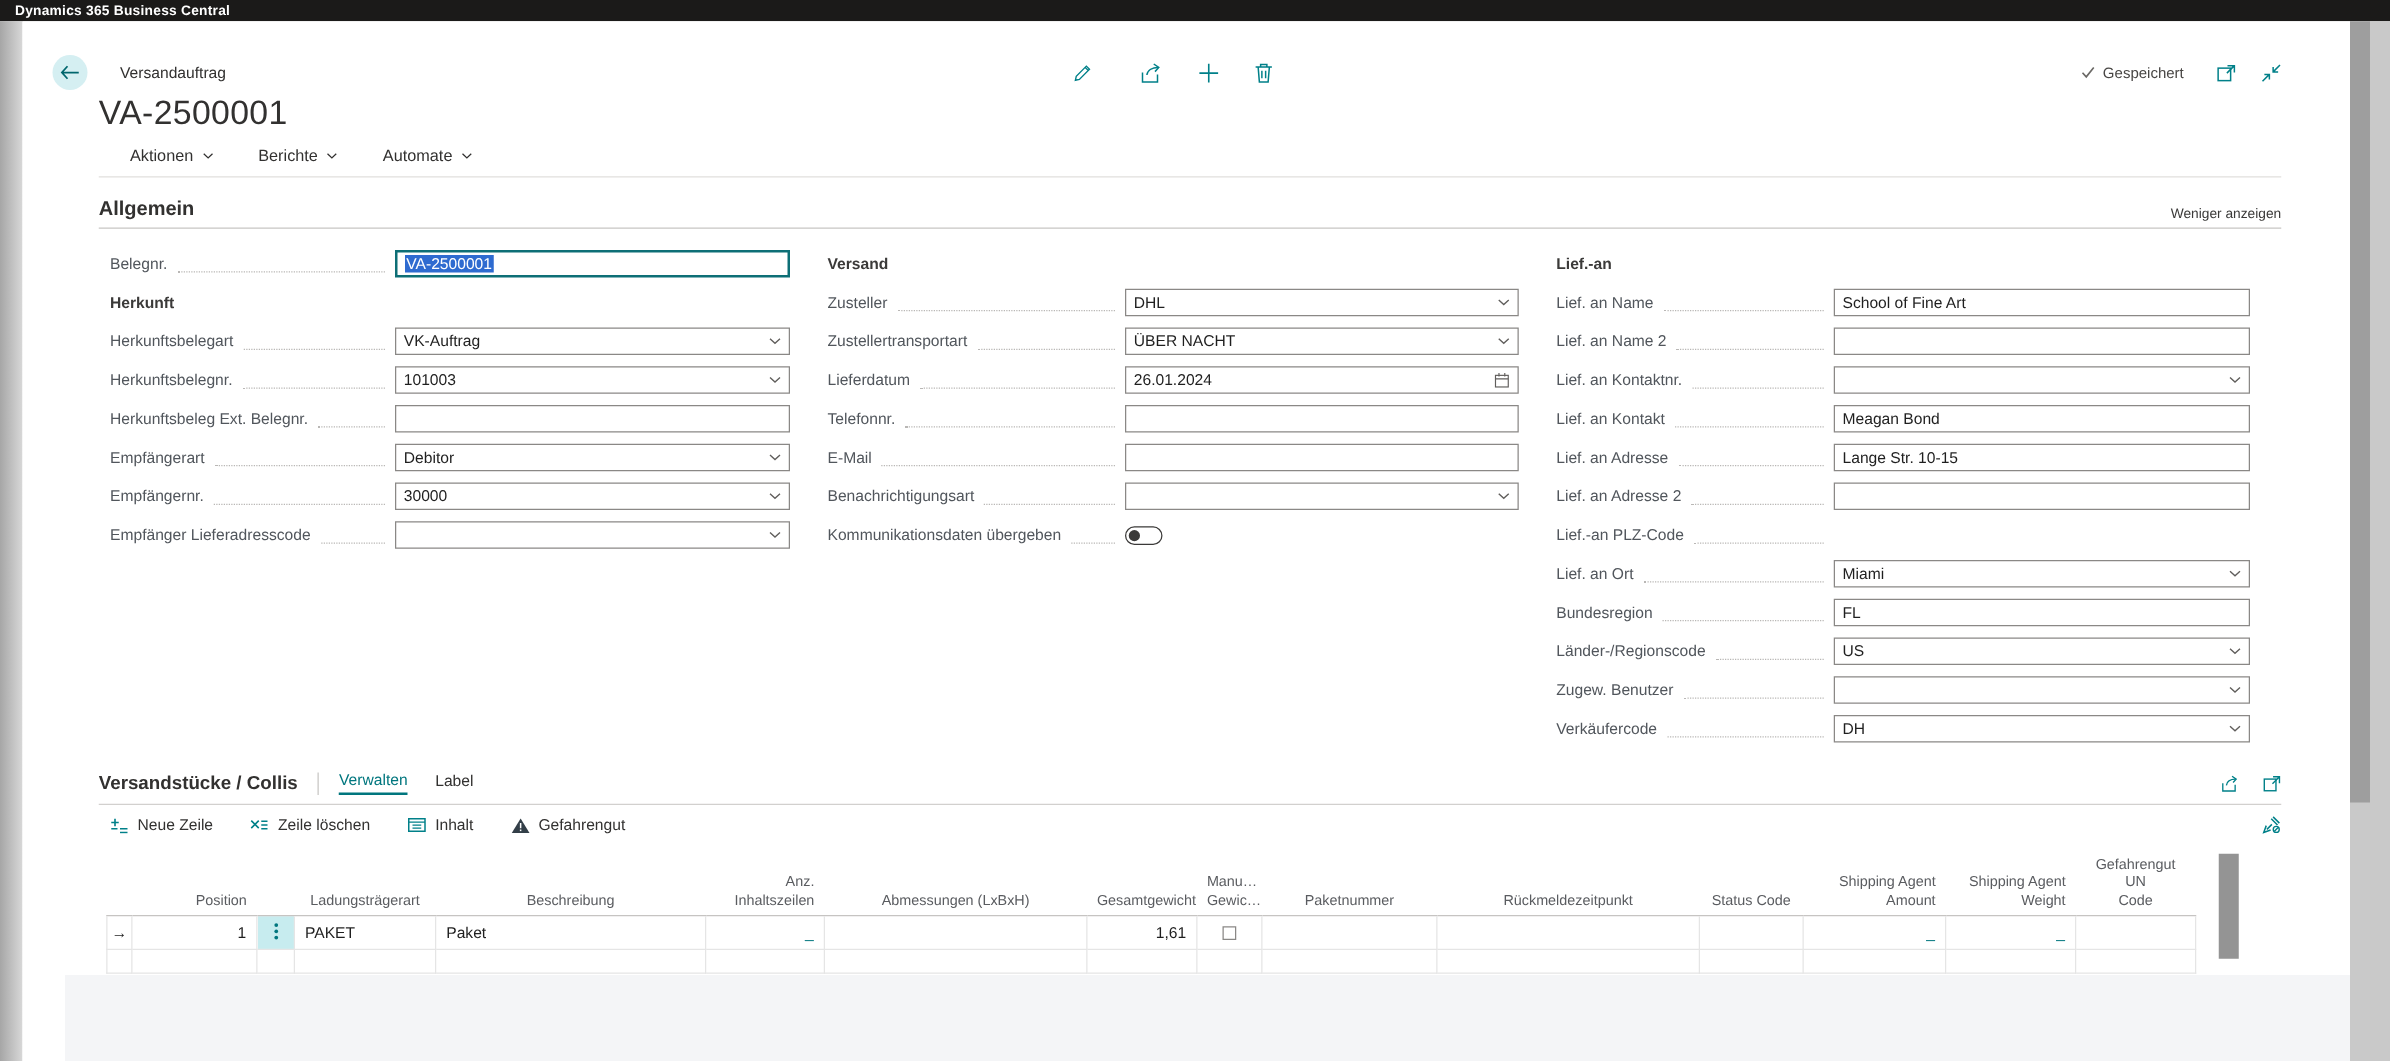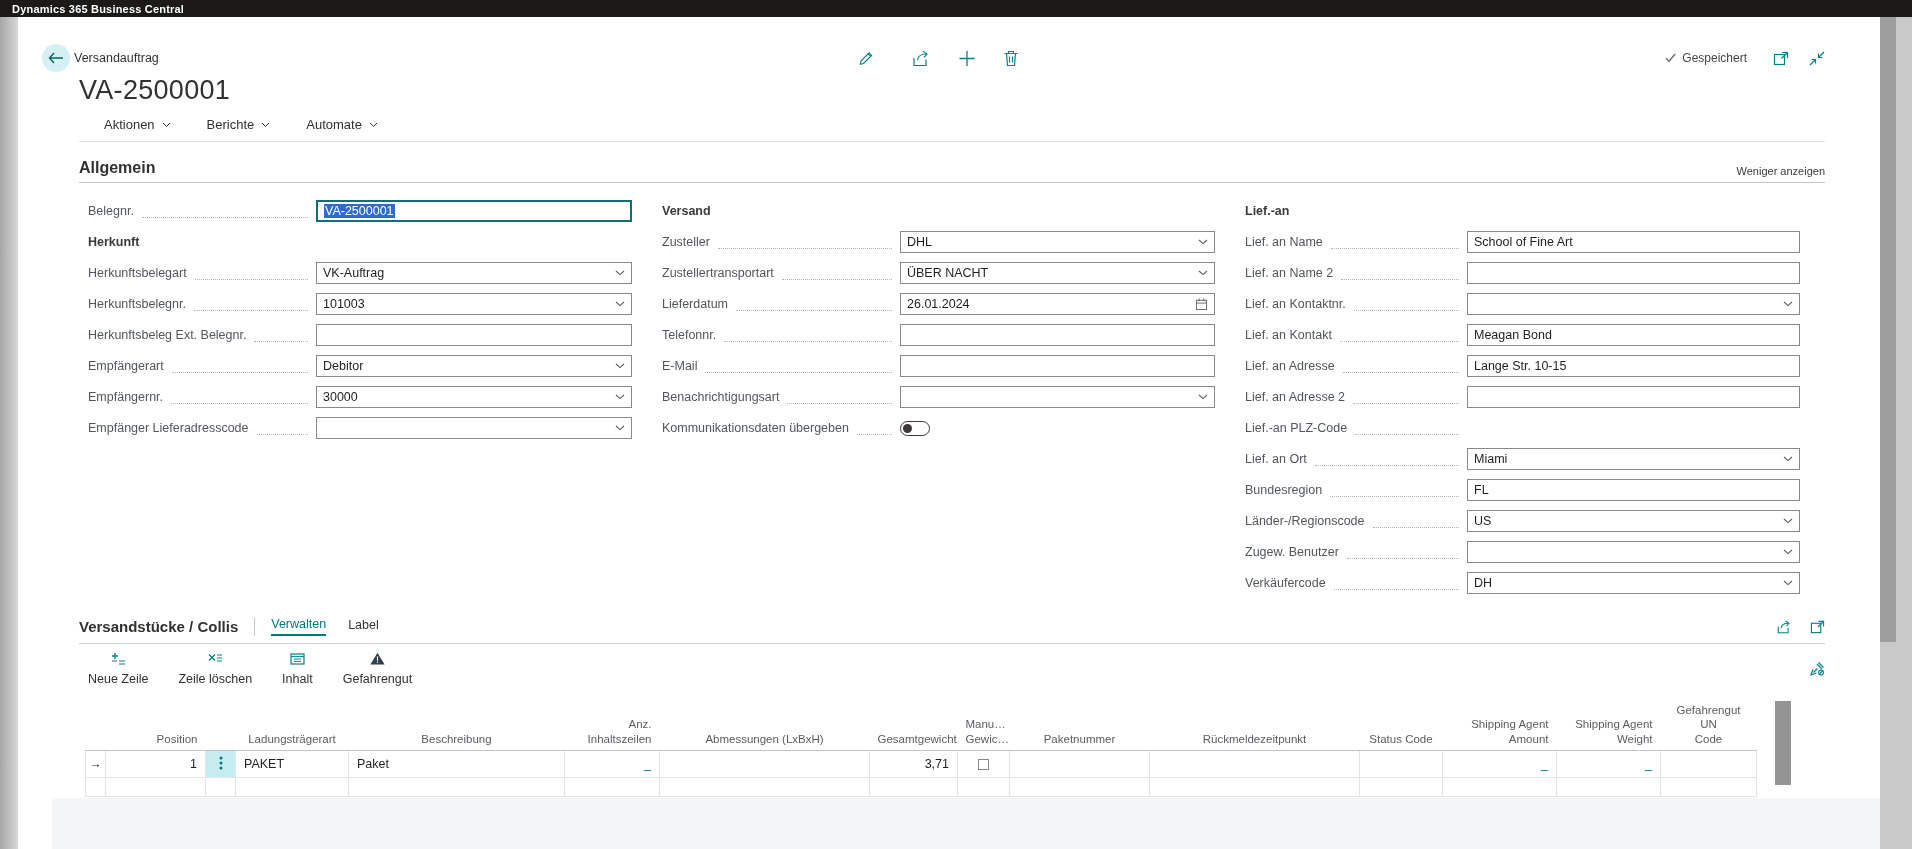--- a/index.html
+++ b/index.html
@@ -16,21 +16,21 @@
   .vscroll { position:absolute; right:0; top:0; bottom:0; width:32px; background:#c9c9c9; }
   .vscroll .thumb { position:absolute; left:0; top:0; width:16px; height:625px; background:#9e9e9e; }
 
   .content { position:absolute; left:18px; right:32px; top:0; bottom:0; background:#fff;
              padding:0 55px 0 61px; }
 
   
   .page-head { display:flex; align-items:center; margin-top:27px; margin-left:-37px; position:relative; }
   .back-btn { width:28px; height:28px; border-radius:50%; background:#d5eff2; border:none;
               display:flex; align-items:center; justify-content:center; cursor:pointer; }
-  .crumb { margin-left:4px; font-size:12.5px; color:#323130; }
+  .crumb { margin-left:26px; font-size:12.5px; color:#323130; }
   .center-icons { position:absolute; left:50%; transform:translateX(-50%);
                   display:flex; align-items:center; gap:28px; }
   .icon-circle { width:34px; height:34px; border:1px solid #008089; border-radius:50%;
                  display:flex; align-items:center; justify-content:center; background:#fff; }
   .tb-icon { display:flex; align-items:center; justify-content:center; cursor:pointer; background:none; border:none; }
   .save-status { margin-left:auto; display:flex; align-items:center; gap:6px; font-size:12px; color:#484644; }
   .win-icons { display:flex; gap:20px; margin-left:26px; }
 
   .page-title { font-size:27px; font-weight:300; color:#323130; margin-top:3px; letter-spacing:.3px; }
 
@@ -72,21 +72,21 @@
   
   .lines-head { display:flex; align-items:center; margin-top:14px; }
   .lines-title { font-size:15px; font-weight:700; }
   .vdiv { width:1px; height:18px; background:#c8c6c4; margin:0 16px; }
   .tab { font-size:12.5px; margin-right:22px; padding-bottom:3px; cursor:pointer; color:#323130; }
   .tab.active { color:#00767e; border-bottom:2px solid #00767e; }
   .lines-icons { margin-left:auto; display:flex; gap:18px; align-items:center; }
   .rule2 { border-bottom:1px solid #d2d0ce; margin-top:7px; }
 
   .lines-toolbar { display:flex; align-items:center; gap:30px; margin-top:8px; padding-left:9px; }
-  .tbtn { display:flex; align-items:center; gap:7px; font-size:12.5px; cursor:pointer; background:none; border:none; color:#323130;flex-direction:column; }
+  .tbtn { display:flex; align-items:center; gap:7px; font-size:12.5px; cursor:pointer; background:none; border:none; color:#323130; }
   .pin-btn { margin-left:auto; cursor:pointer; background:none; border:none; }
 
   .table-wrap { margin-top:15px; margin-left:6px; position:relative; }
   table { border-collapse:collapse; table-layout:fixed; width:1671px; }
   th { font-weight:400; font-size:11.5px; color:#5a5c60; padding:2px 8px 4px 8px; vertical-align:bottom;
        text-align:center; line-height:1.25; border-bottom:1px solid #c6c4c2; white-space:pre-line; }
   th.right { text-align:right; }
   td { border:1px solid #e5e5e5; padding:2px 8px; height:27px; font-size:12.5px; color:#1f1f1f;
        white-space:nowrap; overflow:hidden; }
   tr.stub td { height:19px; }
@@ -596,21 +596,21 @@
                 <td class="right">1</td>
                 <td class="center menu-on"><span style="display: inline-block;"><svg width="4" height="14" viewBox="0 0 4 14">
                       <circle cx="2" cy="2" r="1.5" fill="#00767e"></circle>
                       <circle cx="2" cy="7" r="1.5" fill="#00767e"></circle>
                       <circle cx="2" cy="12" r="1.5" fill="#00767e"></circle>
                     </svg></span></td>
                 <td>PAKET</td>
                 <td>Paket</td>
                 <td class="right assist">_</td>
                 <td></td>
-                <td class="right">3,71</td>
+                <td class="right">1,61</td>
                 <td class="center">
                   <div class="cb"></div>
                 </td>
                 <td></td>
                 <td></td>
                 <td></td>
                 <td class="right assist">_</td>
                 <td class="right assist">_</td>
                 <td></td>
               </tr>

